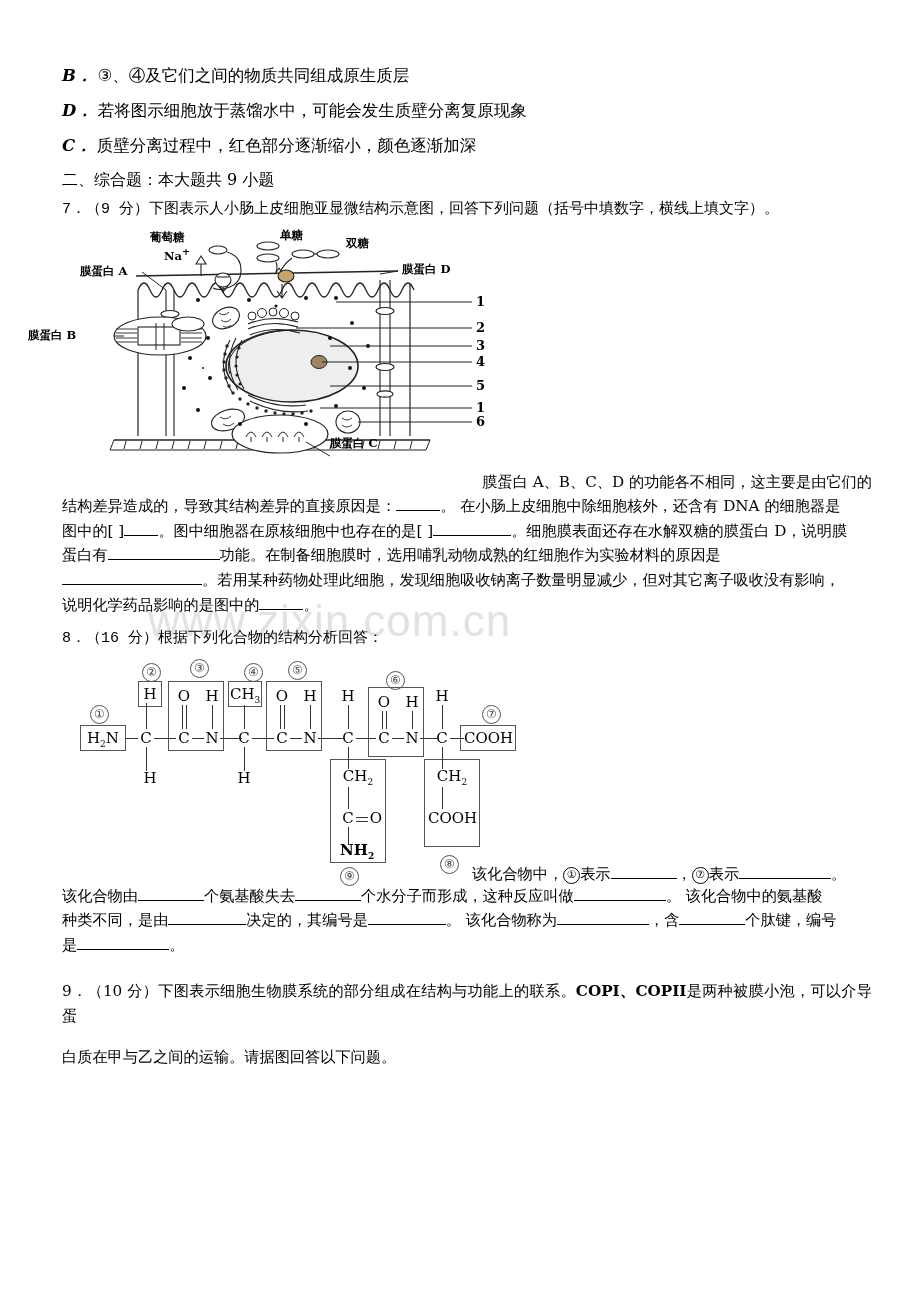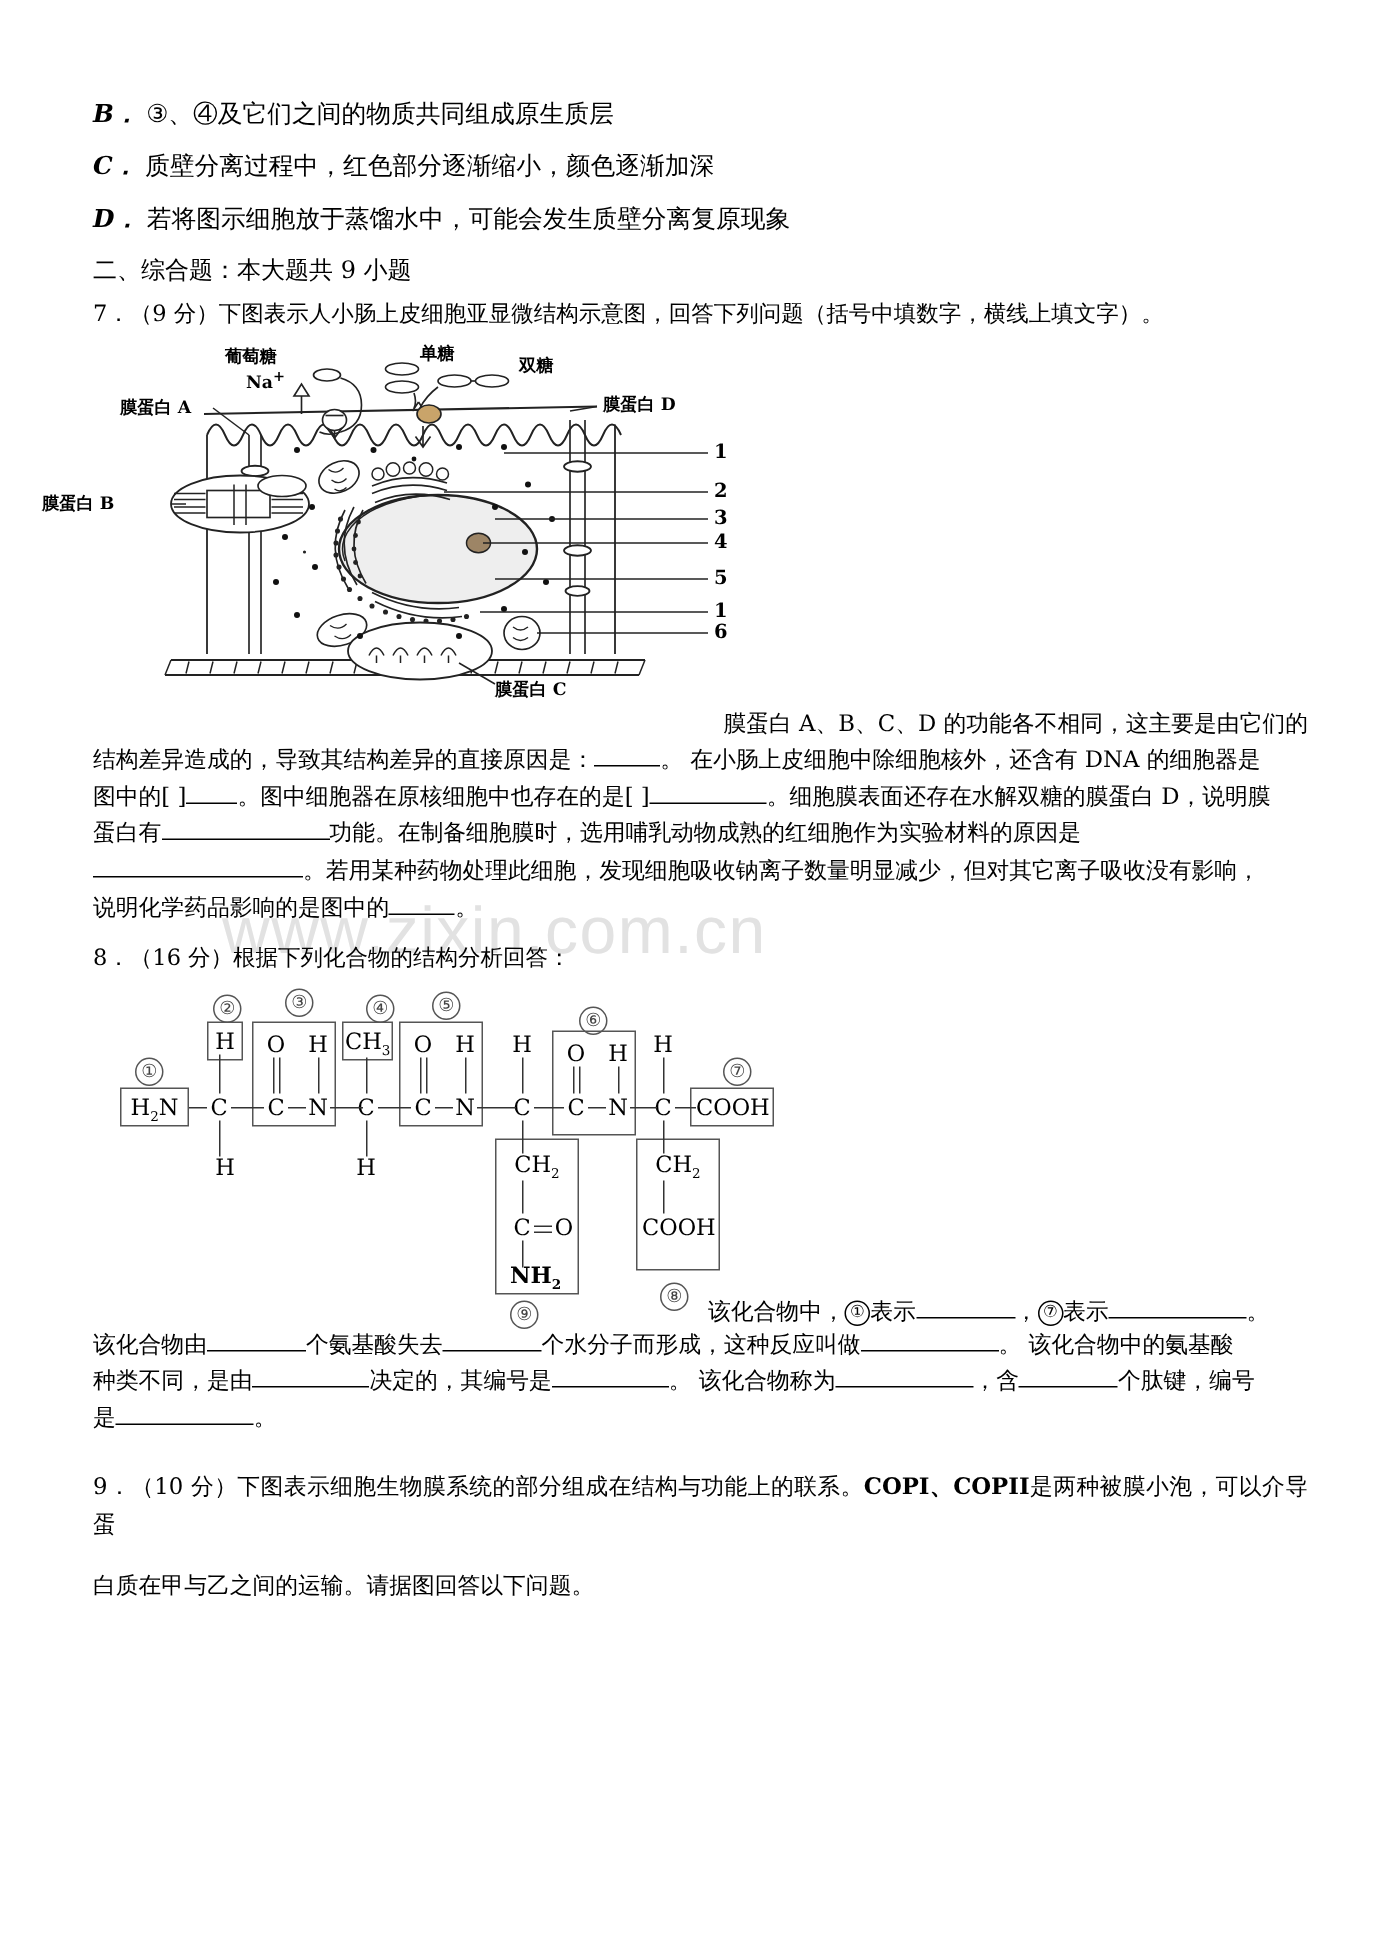--- a/index.html
+++ b/index.html
@@ -49,20 +49,21 @@
   }
   .sec-head {
     font-size: 16px;
     line-height: 1.5;
     margin: 0 0 6px 0;
   }
   .q-head {
     font-size: 15px;
     line-height: 1.55;
     margin: 4px 0 4px 0;
+    font-family: Liberation Mono, monospace;
   }
   .para {
     font-size: 15.2px;
     line-height: 1.62;
     margin: 0;
     text-align: justify;
   }
   .blank {
     display: inline-block;
     border-bottom: 1.4px solid #000;
@@ -164,24 +165,24 @@
   <div class="watermark">www.zixin.com.cn</div>
 
   <div class="content">
 
     <div style="height:64px"></div>
 
     <p class="opt-line">
       <span class="ltr">B．</span><span>③、④及它们之间的物质共同组成原生质层</span>
     </p>
     <p class="opt-line">
-      <span class="ltr">C．</span><span>质壁分离过程中，红色部分逐渐缩小，颜色逐渐加深</span>
+      <span class="ltr">D．</span><span>若将图示细胞放于蒸馏水中，可能会发生质壁分离复原现象</span>
     </p>
     <p class="opt-line">
-      <span class="ltr">D．</span><span>若将图示细胞放于蒸馏水中，可能会发生质壁分离复原现象</span>
+      <span class="ltr">C．</span><span>质壁分离过程中，红色部分逐渐缩小，颜色逐渐加深</span>
     </p>
 
     <p class="sec-head">二、综合题：本大题共 9 小题</p>
 
     <p class="q-head">7．（9 分）下图表示人小肠上皮细胞亚显微结构示意图，回答下列问题（括号中填数字，横线上填文字）。</p>
 
     <div class="fig-cell">
       <svg width="430" height="238" viewBox="0 0 430 238">
         <g fill="none" stroke="#222" stroke-width="1.2">
 
@@ -343,21 +344,21 @@
           </g>
         </g>
       </svg>
 
       <span class="cellpart-label" style="left:70px; top:2px;">葡萄糖</span>
       <span class="cellpart-label" style="left:84px; top:18px;"><span>Na</span><sup>+</sup></span>
       <span class="cellpart-label" style="left:200px; top:0px;">单糖</span>
       <span class="cellpart-label" style="left:266px; top:8px;">双糖</span>
       <span class="cellpart-label" style="left:0px; top:36px;">膜蛋白 A</span>
       <span class="cellpart-label" style="left:-52px; top:100px;">膜蛋白 B</span>
-      <span class="cellpart-label" style="left:250px; top:224px;">膜蛋白 C</span>
+      <span class="cellpart-label" style="left:250px; top:208px;">膜蛋白 C</span>
       <span class="cellpart-label" style="left:322px; top:34px;">膜蛋白 D</span>
 
       <span class="num-label" style="left:396px; top:66px;">1</span>
       <span class="num-label" style="left:396px; top:92px;">2</span>
       <span class="num-label" style="left:396px; top:110px;">3</span>
       <span class="num-label" style="left:396px; top:126px;">4</span>
       <span class="num-label" style="left:396px; top:150px;">5</span>
       <span class="num-label" style="left:396px; top:172px;">1</span>
       <span class="num-label" style="left:396px; top:186px;">6</span>
     </div>

